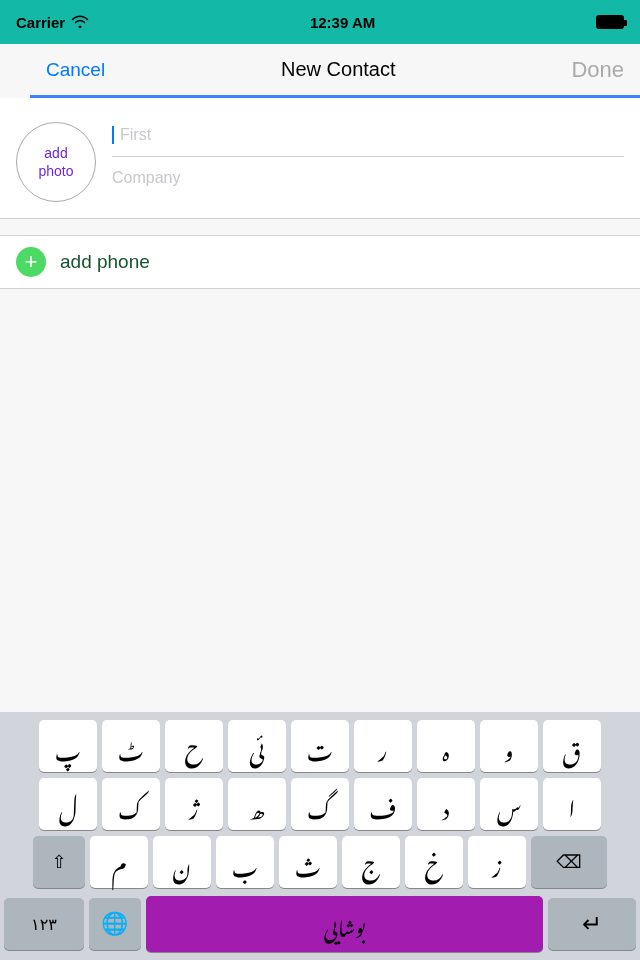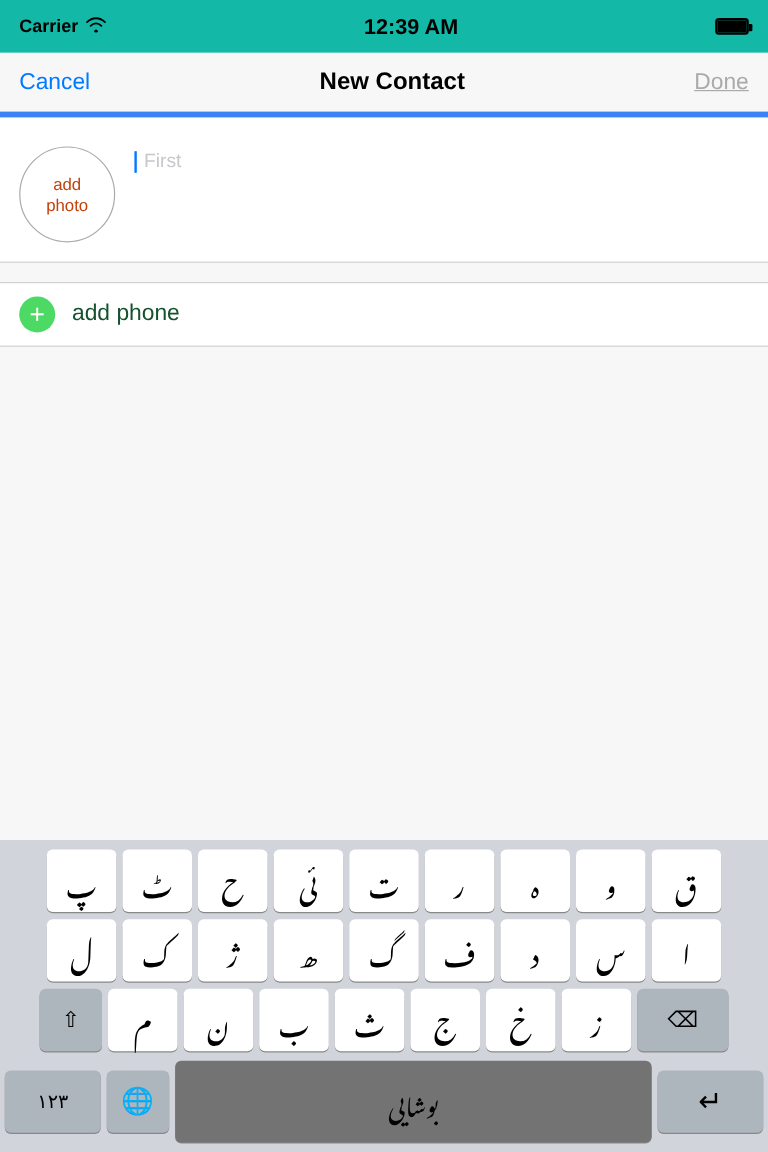--- a/index.html
+++ b/index.html
@@ -22,21 +22,21 @@
       padding: 0 16px;
     }
     .status-left {
       display: flex;
       align-items: center;
       gap: 6px;
       font-size: 15px;
       font-weight: 600;
     }
     .status-center {
-      font-size: 18px;
+      font-size: 15px;
       font-weight: 600;
     }
     .status-right {
       display: flex;
       align-items: center;
       gap: 4px;
     }
     .battery-icon {
       width: 28px;
       height: 14px;
@@ -60,45 +60,45 @@
       width: 100%;
       height: 100%;
       background: #000;
       border-radius: 1px;
     }
 
     
     .nav-bar {
       height: 54px;
       background: #f7f7f7;
-      border-bottom: 5px solid #3b82f6;
+      border-bottom: 3px solid #3b82f6;
       display: flex;
       align-items: center;
       justify-content: space-between;
       padding: 0 16px;
+      margin-left: 30px;
     }
     .nav-cancel {
       font-size: 19px;
       color: #007aff;
       cursor: pointer;
       background: none;
       border: none;
     }
     .nav-title {
       font-size: 20px;
-      font-weight: 700;
+      font-weight: 400;
       color: #000;
     }
     .nav-done {
-      font-size: 19px;
+      font-size: 22px;
       color: #aaa;
       cursor: pointer;
       background: none;
       border: none;
-      text-decoration: underline;
     }
 
     
     .form-area {
       background: #fff;
       border-bottom: 1px solid #d0d0d0;
       padding: 16px 0 16px 0;
     }
     .form-inner {
       display: flex;
@@ -113,21 +113,21 @@
       display: flex;
       align-items: center;
       justify-content: center;
       flex-direction: column;
       cursor: pointer;
       flex-shrink: 0;
       margin-top: 8px;
     }
     .add-photo-text {
       font-size: 14px;
-      color: #c2410c;
+      color: #6d28d9;
       text-align: center;
       line-height: 1.3;
     }
 
     .fields {
       flex: 1;
       margin-left: 16px;
     }
     .field-row {
       border-bottom: 1px solid #d0d0d0;
@@ -257,24 +257,24 @@
       box-shadow: 0 1px 0 #888;
       height: 52px;
       width: 52px;
       display: flex;
       align-items: center;
       justify-content: center;
       font-size: 22px;
       cursor: pointer;
     }
     .key-space {
-      background: #737373;
+      background: #a21caf;
       border-radius: 5px;
       box-shadow: 0 1px 0 #888;
-      height: 68px;
+      height: 56px;
       flex: 1;
       display: flex;
       align-items: center;
       justify-content: center;
       font-size: 20px;
       cursor: pointer;
       font-family: 'Noto Nastaliq Urdu', 'Geeza Pro', serif;
     }
     .key-return {
       background: #adb5bd;
@@ -319,20 +319,23 @@
 
 <div class="form-area">
   <div class="form-inner">
     <div class="add-photo-circle">
       <span class="add-photo-text">add<br>photo</span>
     </div>
     <div class="fields">
       <div class="field-row">
         <input class="field-input field-first" type="text" placeholder="First" style="">
       </div>
+      <div class="field-row">
+        <input class="field-input" type="text" placeholder="Company" style="">
+      </div>
     </div>
   </div>
 </div>
 
 <div class="add-phone-section">
   <div class="add-btn-circle">
     <span>+</span>
   </div>
   <span class="add-phone-label">add phone</span>
 </div>

